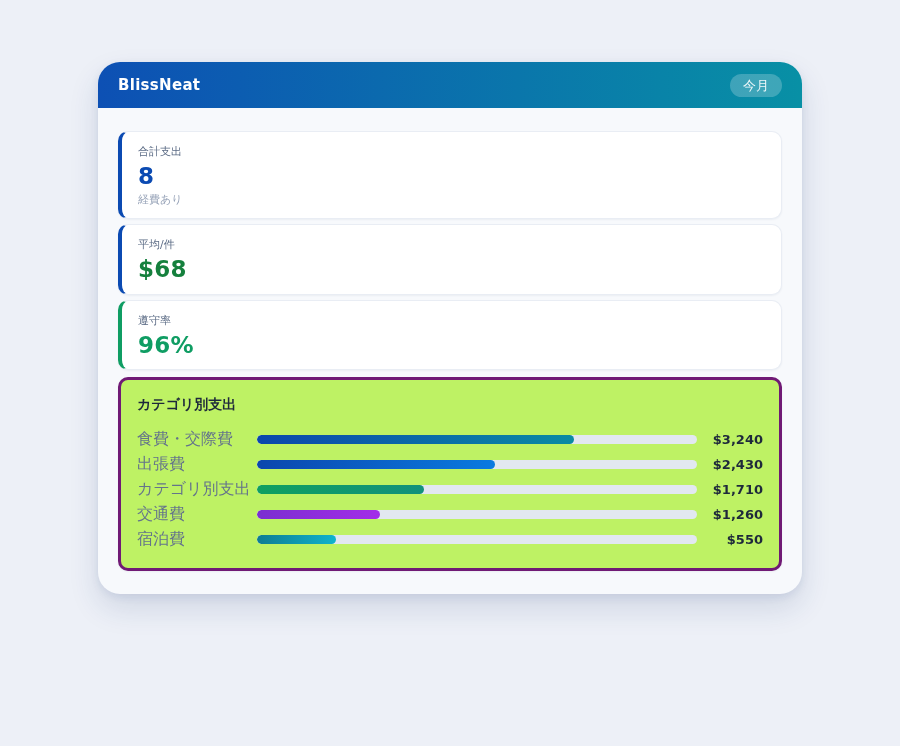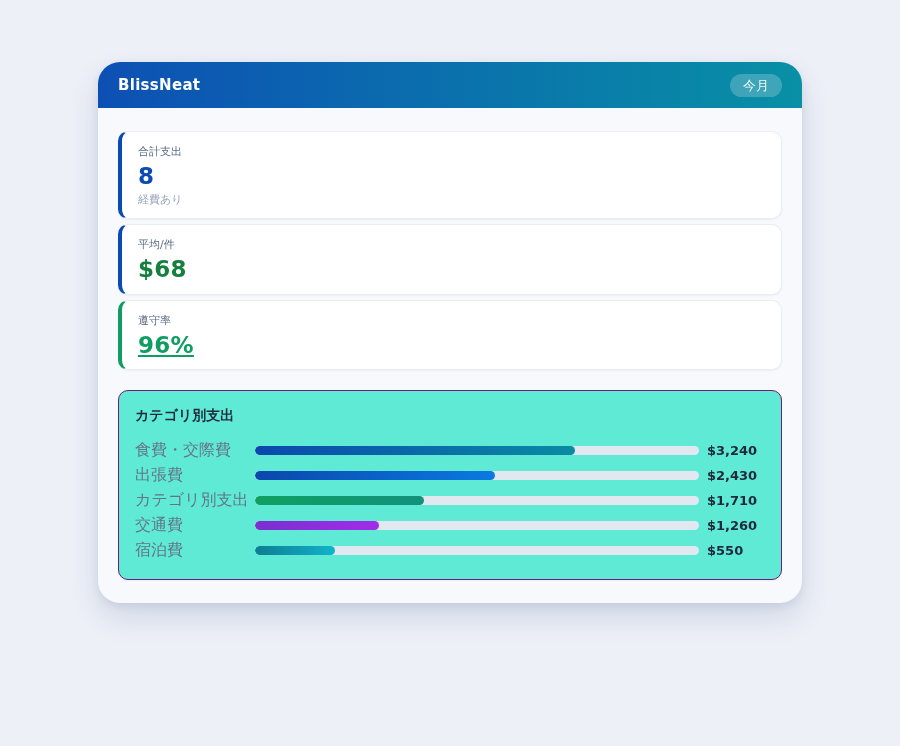--- a/index.html
+++ b/index.html
@@ -53,24 +53,24 @@
   .stat-label { font-size: 11px; color: #5b6b85; margin-bottom: 4px; }
   .stat-value {
     font-size: 23px;
     font-weight: bold;
     color: #0b4ab2;
     line-height: 1.15;
     letter-spacing: 0.3px;
   }
   .stat-sub { font-size: 11px; color: #97a3b8; margin-top: 3px; }
   .category-card {
-    background: #5eead4;
-    border: 1px solid #701a75;
+    background: #bef264;
+    border: 3px solid #701a75;
     border-radius: 10px;
-    margin-top: 20px;
+    margin-top: 7px;
     padding: 16px;
     box-shadow: 0 1px 2px rgba(16,42,83,0.05);
   }
   .category-title {
     font-size: 14px;
     font-weight: bold;
     color: #1e293b;
     margin-bottom: 13px;
   }
   .category-row { display: flex; align-items: center; height: 25px; }
@@ -81,21 +81,21 @@
     background: #e2e8f0;
     border-radius: 5px;
     overflow: hidden;
     position: relative;
   }
   .bar-fill { height: 100%; border-radius: 5px; }
   .category-amount {
     width: 58px;
     margin-left: 8px;
     flex-shrink: 0;
-    text-align: left;
+    text-align: right;
     font-size: 13px;
     font-weight: bold;
     color: #1e293b;
   }
 </style>
 </head>
 <body>
 
 <div class="container">
   <div class="app-bar">
@@ -112,21 +112,21 @@
       <div class="stat-sub">経費あり</div>
     </div>
 
     <div class="stat-card" style="border-left-color: rgb(11, 74, 178);">
       <div class="stat-label">平均/件</div>
       <div class="stat-value" style="color: #15803d;">$68</div>
     </div>
 
     <div class="stat-card" style="border-left-color: rgb(15, 157, 99);">
       <div class="stat-label">遵守率</div>
-      <div class="stat-value" style="color: rgb(15, 157, 99); text-decoration: underline;">96%</div>
+      <div class="stat-value" style="color: rgb(15, 157, 99);">96%</div>
     </div>
 
     <div class="category-card">
       <div class="category-title">カテゴリ別支出</div>
       <div>
   <div class="category-row">
     <div class="category-label">食費・交際費</div>
     <div class="bar-track">
       <div class="bar-fill" style="width: 72%; background: linear-gradient(90deg, rgb(11, 71, 173), rgb(10, 139, 163));"></div>
     </div>

